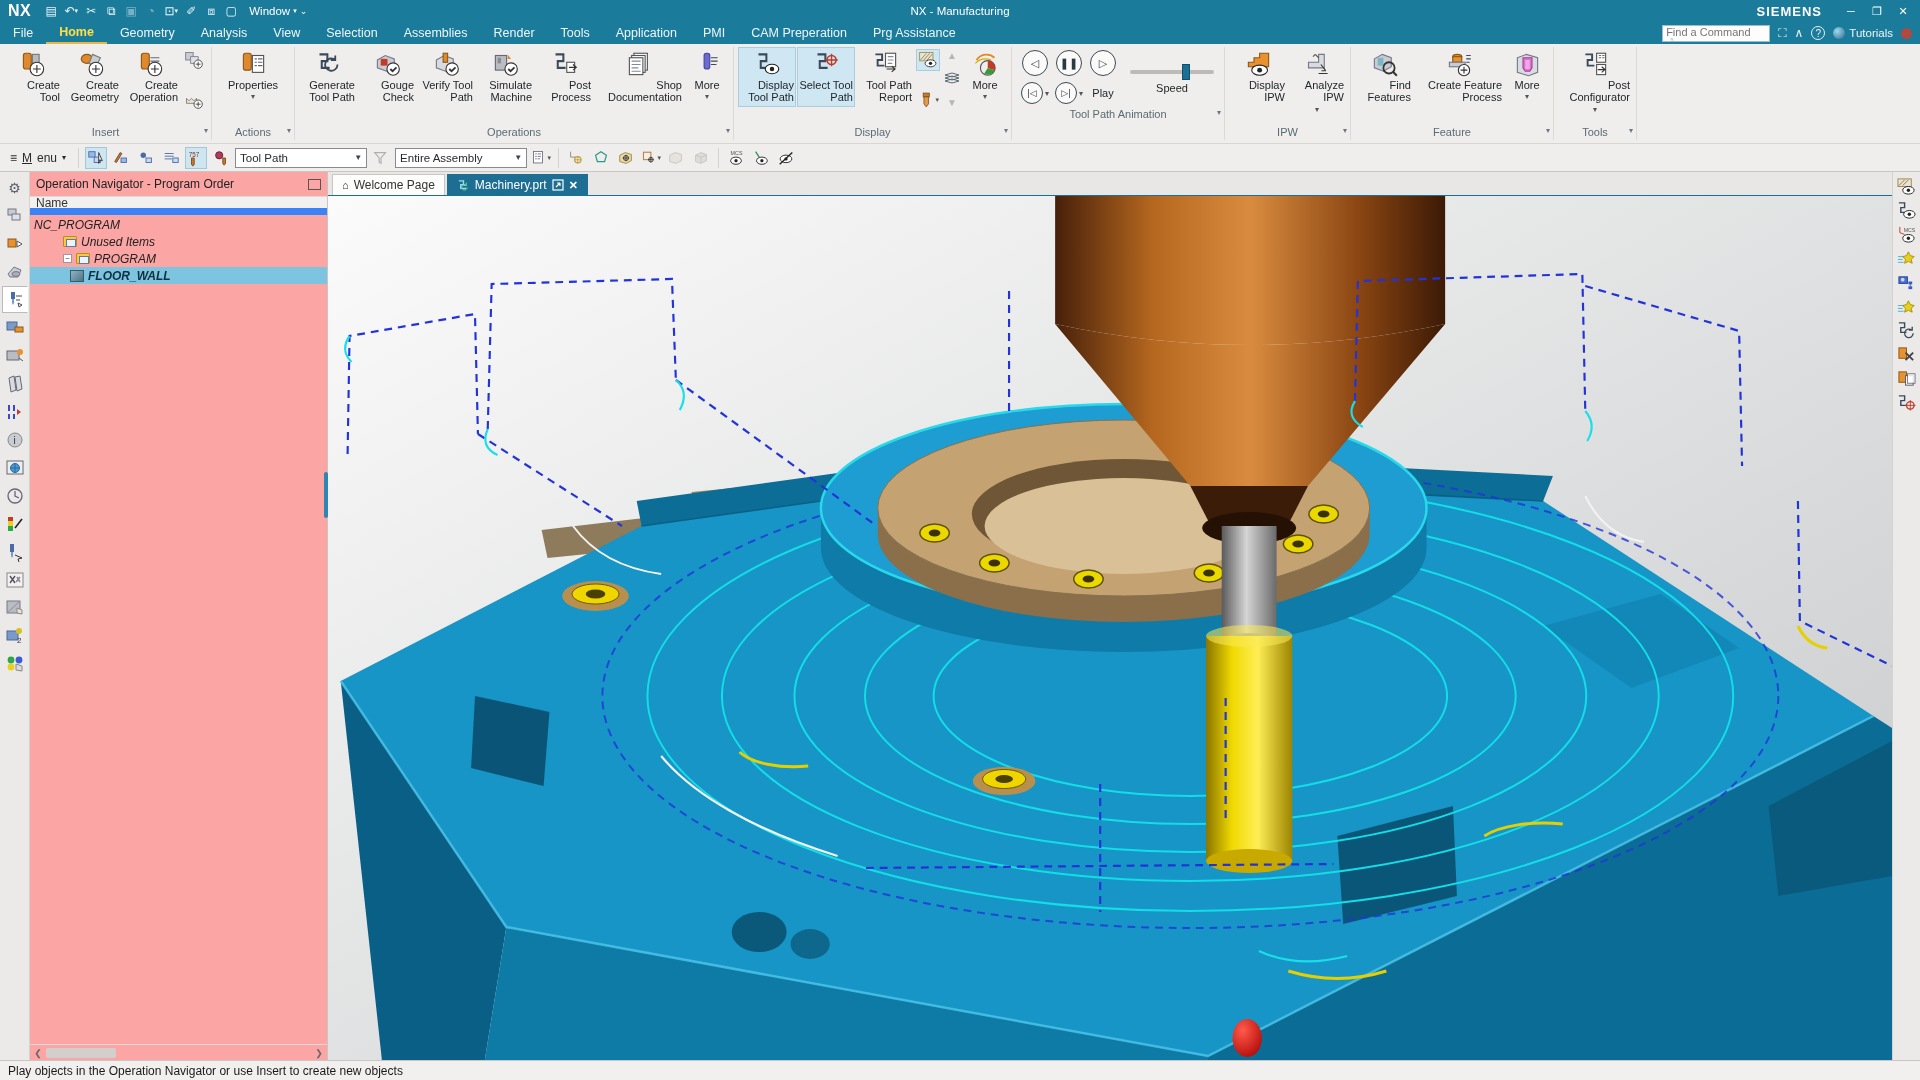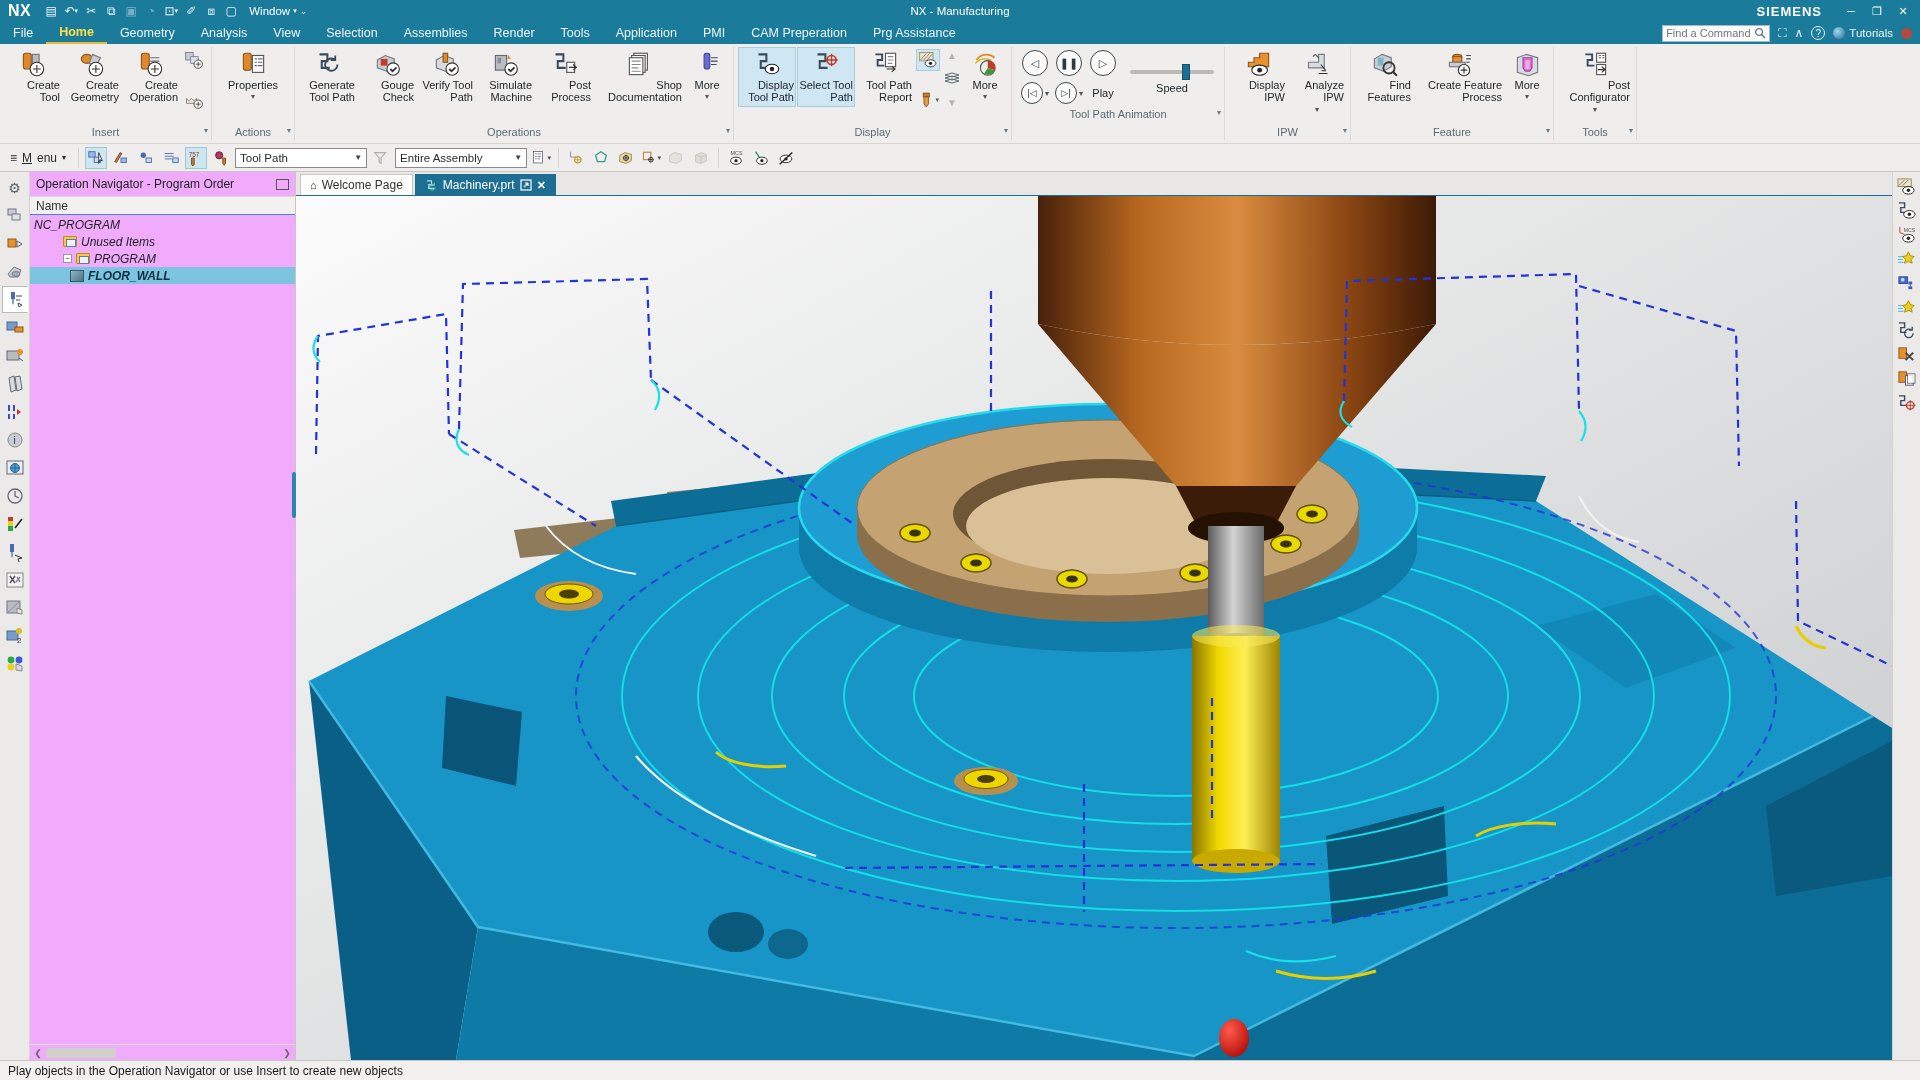--- a/index.html
+++ b/index.html
@@ -15,21 +15,21 @@
   .win-title { position:absolute; left:0; right:0; text-align:center; font-size:11.5px; pointer-events:none; }
   .tb-right { margin-left:auto; display:flex; align-items:center; gap:4px; padding-right:6px; z-index:2; }
   .brand { font-weight:bold; font-size:13px; letter-spacing:1px; margin-right:14px; }
   .winbtn { width:22px; text-align:center; font-size:11px; }
 
   
   .menubar { height:22px; background:#1a7b9b; display:flex; align-items:center; color:#eef6f9; font-size:12.5px; position:relative; }
   .mtab { padding:2px 13px 3px; cursor:default; }
   .mtab.active { color:#fde047; border-bottom:2px solid #e8b73e; font-weight:bold; }
   .mb-right { margin-left:auto; display:flex; align-items:center; gap:8px; padding-right:8px; }
-  .findbox { background:#fdfdfd; border:1px solid #9dbcc8; height:17px; width:108px; display:flex; align-items:center; padding:0 3px; }
+  .findbox { background:#fdfdfd; border:1px solid #9dbcc8; height:17px; width:108px; display:flex; align-items:flex-start; padding:0 3px;flex-direction:column; }
   .findbox input { border:0; outline:0; width:88px; font-size:11px; color:#333; background:transparent; }
   .mb-ic { color:#e8f2f6; font-size:12px; }
   .help-circ { border:1.2px solid #e8f2f6; border-radius:50%; width:14px; height:14px; display:inline-flex; align-items:center; justify-content:center; font-size:10px; }
   .tut { display:flex; align-items:center; gap:4px; font-size:11.5px; }
   .tut-globe { width:12px; height:12px; border-radius:50%; background:radial-gradient(circle at 35% 35%, #9fd8ef, #2a6b8e); display:inline-block; }
   .recdot { width:11px; height:11px; border-radius:50%; background:#b0493f; display:inline-block; }
 
   
   .ribbon { height:100px; background:#f0eeec; display:flex; border-bottom:1px solid #d8d5d2; }
   .rgroup { display:flex; flex-direction:column; }
@@ -75,24 +75,24 @@
   .combo { width:132px; height:20px; background:#fff; border:1px solid #8a8a8a; display:flex; align-items:center; justify-content:space-between; padding:0 4px; font-size:11.5px; }
   .combo .ca { font-size:8px; color:#444; }
 
   
   .main { height:888px; display:flex; }
   .resbar { width:30px; background:#eceae8; border-right:1px solid #d5d2cf; display:flex; flex-direction:column; align-items:center; padding-top:2px; gap:1px; }
   .res-ic { width:26px; height:27px; display:flex; align-items:center; justify-content:center; font-size:14px; color:#5a6268; }
   .res-ic.active { background:#fff; border:1px solid #bbb; border-right-color:#fff; }
   .res-ic svg { width:20px; height:20px; }
 
-  .navpanel { width:266px; background:#f0abfc; border-right:1px solid #c9c6c2; display:flex; flex-direction:column; position:relative; }
+  .navpanel { width:298px; background:#fca5a5; border-right:1px solid #c9c6c2; display:flex; flex-direction:column; position:relative; }
   .np-head { height:24px; display:flex; align-items:center; justify-content:space-between; padding:0 6px; font-size:12px; color:#222; }
   .np-pin { width:13px; height:11px; border:1.4px solid #555; }
-  .np-col { height:19px; background:#f3f1ef; border-top:1px solid #dcd9d6; border-bottom:1px solid #3b82f6; font-size:12px; color:#333; display:flex; align-items:center; padding:0 6px; }
+  .np-col { height:19px; background:#f3f1ef; border-top:1px solid #dcd9d6; border-bottom:7px solid #3b82f6; font-size:12px; color:#333; display:flex; align-items:center; padding:0 6px; }
   .np-body { flex:1; font-size:12px; color:#222; padding-top:1px;font-style:italic; }
   .trow { height:17px; display:flex; align-items:center; gap:4px; padding-left:4px; white-space:nowrap; }
   .ind1 { padding-left:33px; } .ind2 { padding-left:40px; }
   .folder { width:14px; height:11px; background:#f6c844; border:1px solid #b98d1c; border-radius:1px; position:relative; flex:none; }
   .folder:before { content:""; position:absolute; left:2px; top:2px; width:8px; height:6px; background:#eef3fb; border:1px solid #5a7ab0; }
   .expander { width:9px; height:9px; border:1px solid #9a9a9a; font-size:8px; line-height:7px; text-align:center; color:#444; background:#fff; flex:none; }
   .opicon { width:14px; height:12px; background:linear-gradient(135deg,#8fb6c6,#4a7484); border:1px solid #3a5a6a; flex:none; }
   .trow.sel { background:#7cc4e0; }
   .trow.sel .tlabel { font-weight:bold; color:#10303f; }
   .np-scroll { height:16px; border-top:1px solid #dcd9d6; display:flex; align-items:center; gap:2px; padding:0 2px; }

